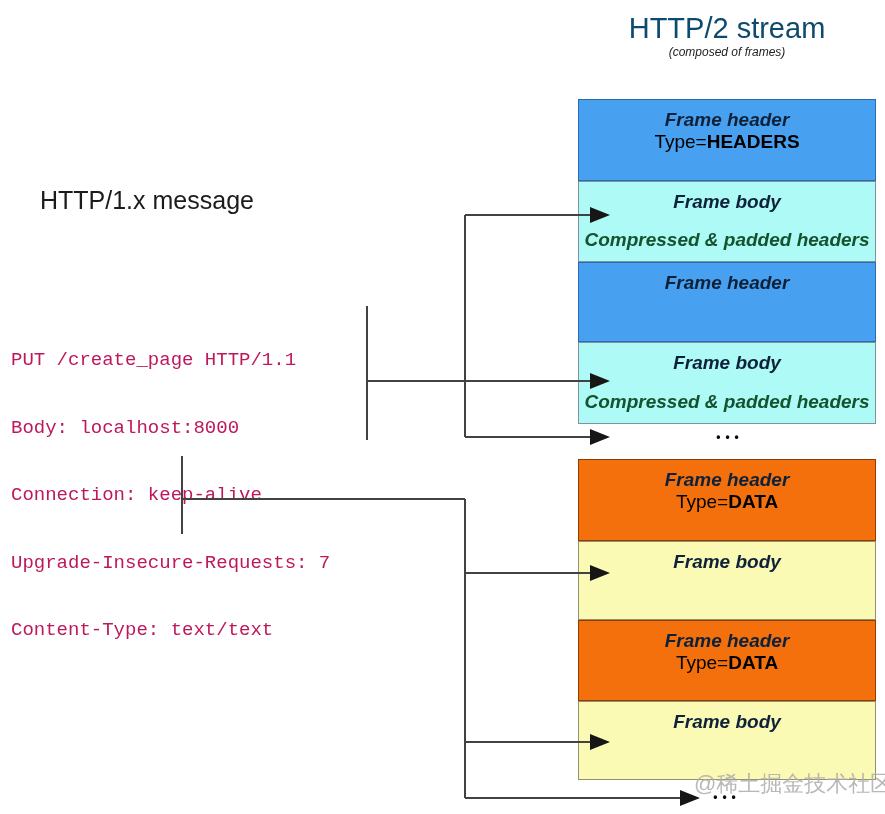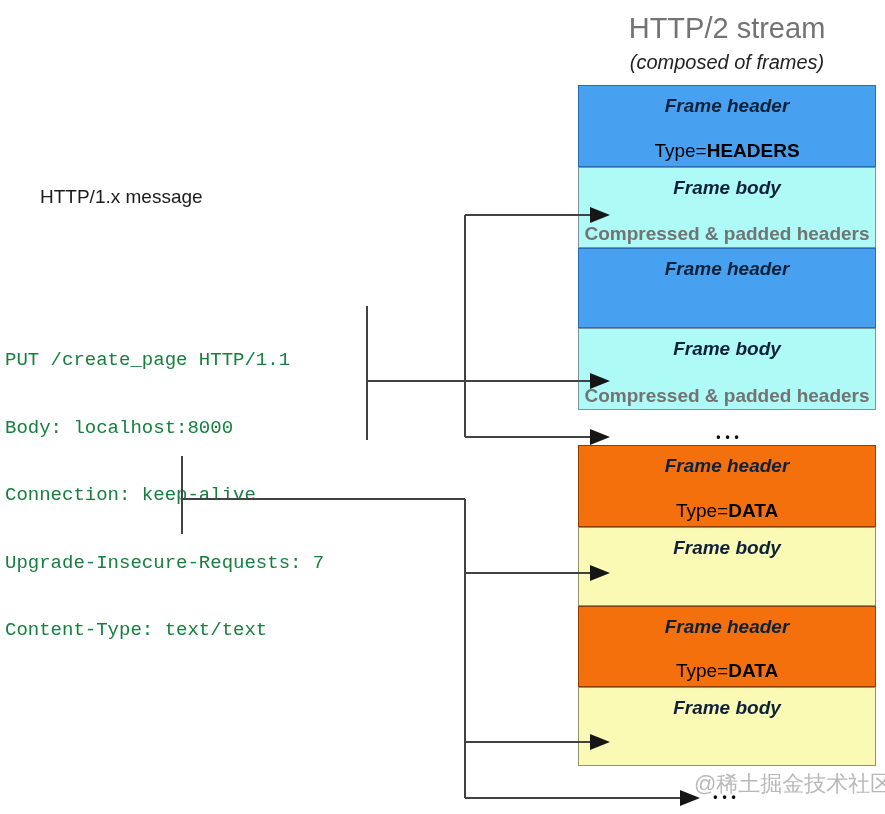--- a/index.html
+++ b/index.html
@@ -2,42 +2,42 @@
 <html><head>
 <meta charset="utf-8">
 <style>
   html,body{margin:0;padding:0;background:#ffffff;}
   .canvas{
     position:relative;width:885px;height:814px;background:#ffffff;overflow:hidden;
     font-family:"Liberation Sans","DejaVu Sans",sans-serif;color:#1c1c1c;
   }
   
   .h2-titlewrap{position:absolute;left:578px;top:12px;width:298px;text-align:center;}
-  .h2-title{font-size:29px;letter-spacing:0px;color:#737373;}
-  .h2-subtitle{font-size:20px;font-style:italic;margin-top:6px;color:#222;}
+  .h2-title{font-size:29px;letter-spacing:0px;color:#0c4a6e;}
+  .h2-subtitle{font-size:12px;font-style:italic;color:#222;}
   
-  .stack{position:absolute;left:578px;top:85px;width:298px;display:flex;flex-direction:column;}
+  .stack{position:absolute;left:578px;top:99px;width:298px;display:flex;flex-direction:column;}
   .frame{box-sizing:border-box;width:298px;display:flex;flex-direction:column;
          justify-content:space-between;align-items:center;text-align:center;}
   .frame.blue  {background:#47a1f0;border:1px solid #2a6cb4;}
   .frame.cyan  {background:#adfaf6;border:1px solid #7e939c;}
   .frame.orange{background:#f3700d;border:1px solid #8f3c05;}
   .frame.yellow{background:#fbfab5;border:1px solid #93916f;}
   .fh1{height:82px;} .fb1{height:81px;} .fh2{height:80px;} .fb2{height:82px;}
   .gap{height:35px;}
   .fh3{height:82px;} .fb3{height:79px;} .fh4{height:81px;} .fb4{height:79px;}
   .frame-label{font-size:19px;font-style:italic;font-weight:700;color:#0e2139;padding-top:9px;}
-  .type-line{font-size:19px;color:#000;padding-bottom:4px;}
+  .type-line{font-size:19px;color:#000;padding-bottom:29px;}
   .type-value{font-weight:800;}
-  .frame-detail{font-size:19px;font-weight:700;color:#737373;padding-bottom:2px;}
+  .frame-detail{font-size:19px;font-style:italic;font-weight:700;color:#14532d;padding-bottom:10px;}
   .body-only{justify-content:flex-start;}
   
-  .h1-title{position:absolute;left:40px;top:186px;font-size:19px;color:#1b1b1b;}
-  .mono{position:absolute;left:5px;font-family:"Liberation Mono","DejaVu Sans Mono",monospace;
-        font-size:19px;line-height:22.5px;color:#15803d;white-space:pre;}
+  .h1-title{position:absolute;left:40px;top:186px;font-size:25px;color:#1b1b1b;}
+  .mono{position:absolute;left:11px;font-family:"Liberation Mono","DejaVu Sans Mono",monospace;
+        font-size:19px;line-height:22.5px;color:#be185d;white-space:pre;}
   .req-block{top:304px;}
   .body-block{top:461px;}
   
   .connectors{position:absolute;left:0;top:0;pointer-events:none;}
   .connectors path{stroke:#424242;stroke-width:2;fill:none;}
   .connectors polygon{fill:#161616;stroke:none;}
   
   .dots{position:absolute;display:flex;align-items:center;justify-content:center;
         font-size:12px;letter-spacing:5px;color:#0c0c0c;font-weight:700;}
   .dots-mid{left:704px;top:424px;width:52px;height:26px;}

